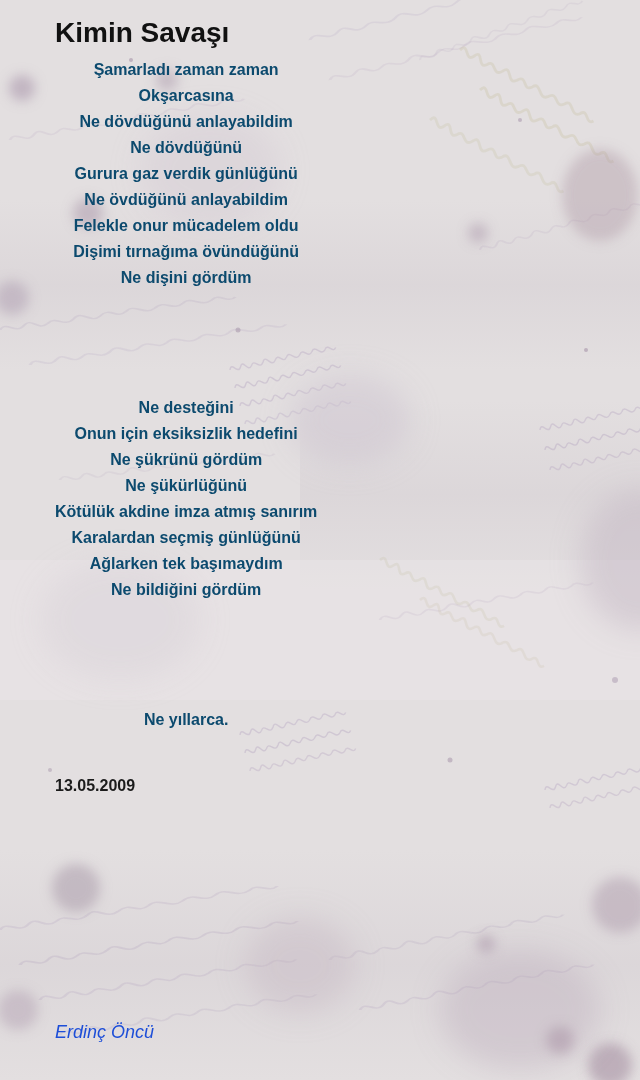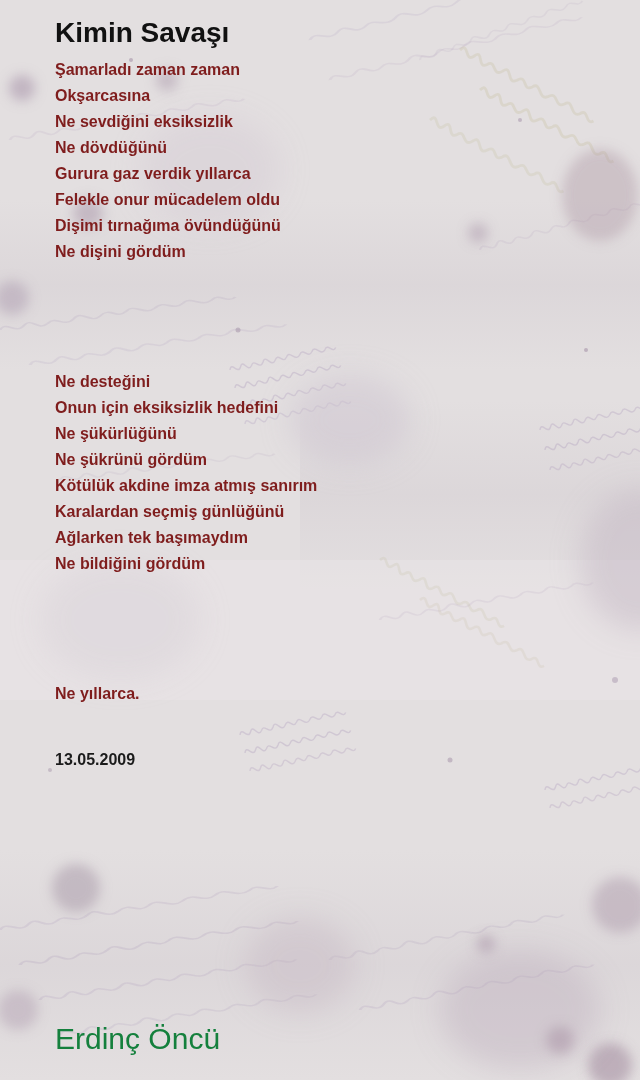--- a/index.html
+++ b/index.html
@@ -34,37 +34,39 @@
     line-height: 32px;
     margin-bottom: 8px;
     color: #111111;
   }
   .poem-line {
     font-size: 16px;
     font-weight: bold;
     line-height: 26px;
     min-height: 26px;
     white-space: pre;
-    color: #7f1d1d;
+    color: #0c4a6e;
+    text-align: center;
   }
   .poem-date {
     font-size: 16px;
     font-weight: bold;
     line-height: 26px;
     margin-top: 40px;
     color: #1b1b1b;
   }
   .poem-author {
     position: absolute;
     left: 55px;
     top: 1022px;
     z-index: 2;
-    font-size: 30px;
+    font-size: 18px;
+    font-style: italic;
     font-weight: normal;
-    color: #15803d;
+    color: #1d4ed8;
   }
 </style>
 </head>
 <body>
 
 <div class="page">
 
   <svg class="texture" width="640" height="1080" viewBox="0 0 640 1080" aria-hidden="true">
     <defs>
       <filter id="blur6" x="-60%" y="-60%" width="220%" height="220%">
@@ -160,34 +162,35 @@
       <circle cx="520" cy="120" r="2" opacity="0.45"></circle>
     </g>
   </svg>
 
   <div class="content">
     <h1 class="poem-title">Kimin Savaşı</h1>
 
     <div>
         <div class="poem-line">Şamarladı zaman zaman</div>
         <div class="poem-line">Okşarcasına</div>
-        <div class="poem-line">Ne sevdiğini eksiksizlik</div>
+        <div class="poem-line">Ne dövdüğünü anlayabildim</div>
         <div class="poem-line">Ne dövdüğünü</div>
-        <div class="poem-line">Gurura gaz verdik yıllarca</div>
+        <div class="poem-line">Gurura gaz verdik günlüğünü</div>
+        <div class="poem-line">Ne övdüğünü anlayabildim</div>
         <div class="poem-line">Felekle onur mücadelem oldu</div>
         <div class="poem-line">Dişimi tırnağıma övündüğünü</div>
         <div class="poem-line">Ne dişini gördüm</div>
         <div class="poem-line"></div>
         <div class="poem-line"></div>
         <div class="poem-line"></div>
         <div class="poem-line"></div>
         <div class="poem-line">Ne desteğini</div>
         <div class="poem-line">Onun için eksiksizlik hedefini</div>
+        <div class="poem-line">Ne şükrünü gördüm</div>
         <div class="poem-line">Ne şükürlüğünü</div>
-        <div class="poem-line">Ne şükrünü gördüm</div>
         <div class="poem-line">Kötülük akdine imza atmış sanırım</div>
         <div class="poem-line">Karalardan seçmiş günlüğünü</div>
         <div class="poem-line">Ağlarken tek başımaydım</div>
         <div class="poem-line">Ne bildiğini gördüm</div>
         <div class="poem-line"></div>
         <div class="poem-line"></div>
         <div class="poem-line"></div>
         <div class="poem-line"></div>
         <div class="poem-line">Ne yıllarca.</div>
       </div>

